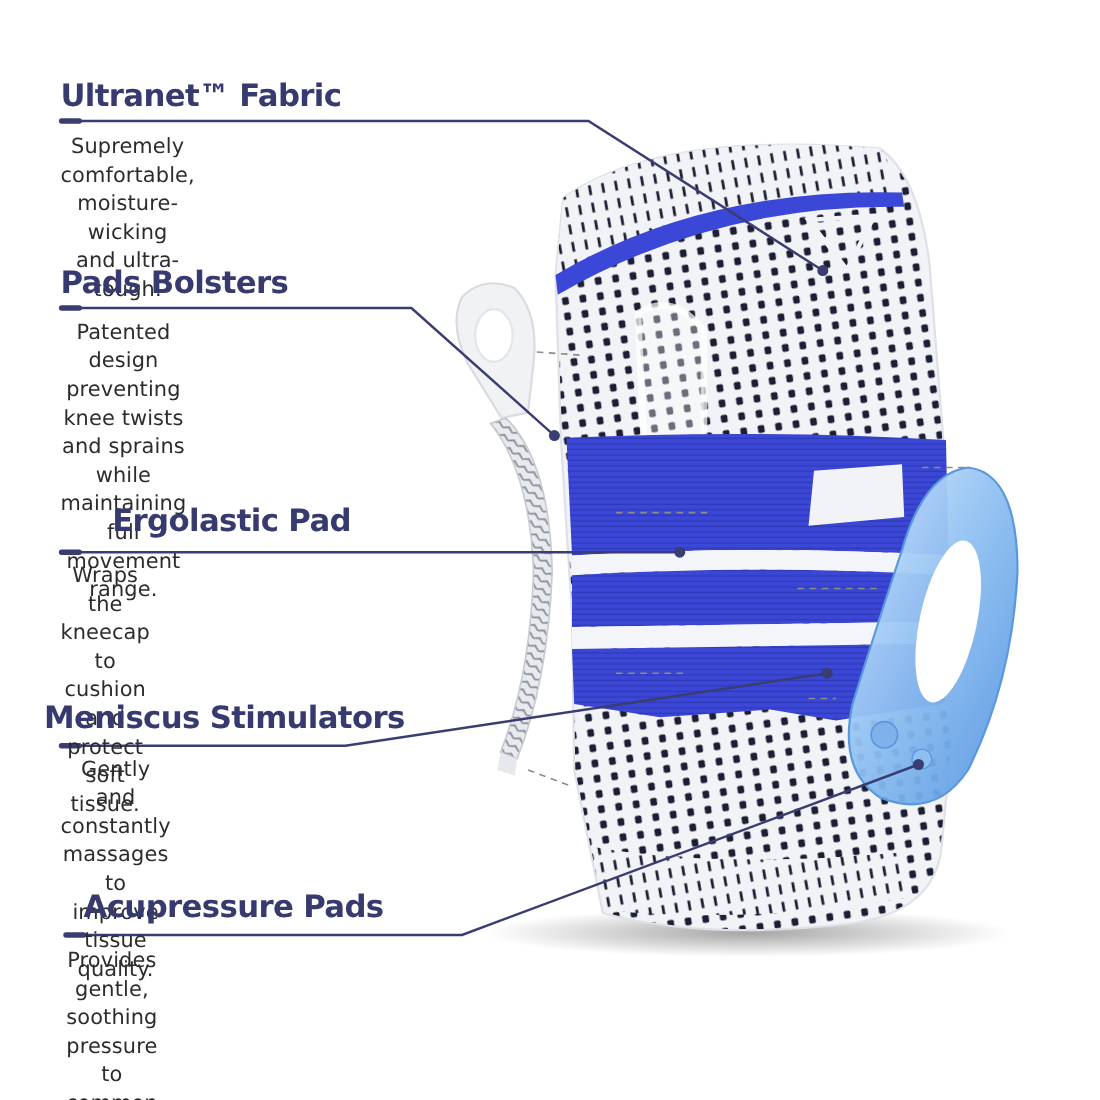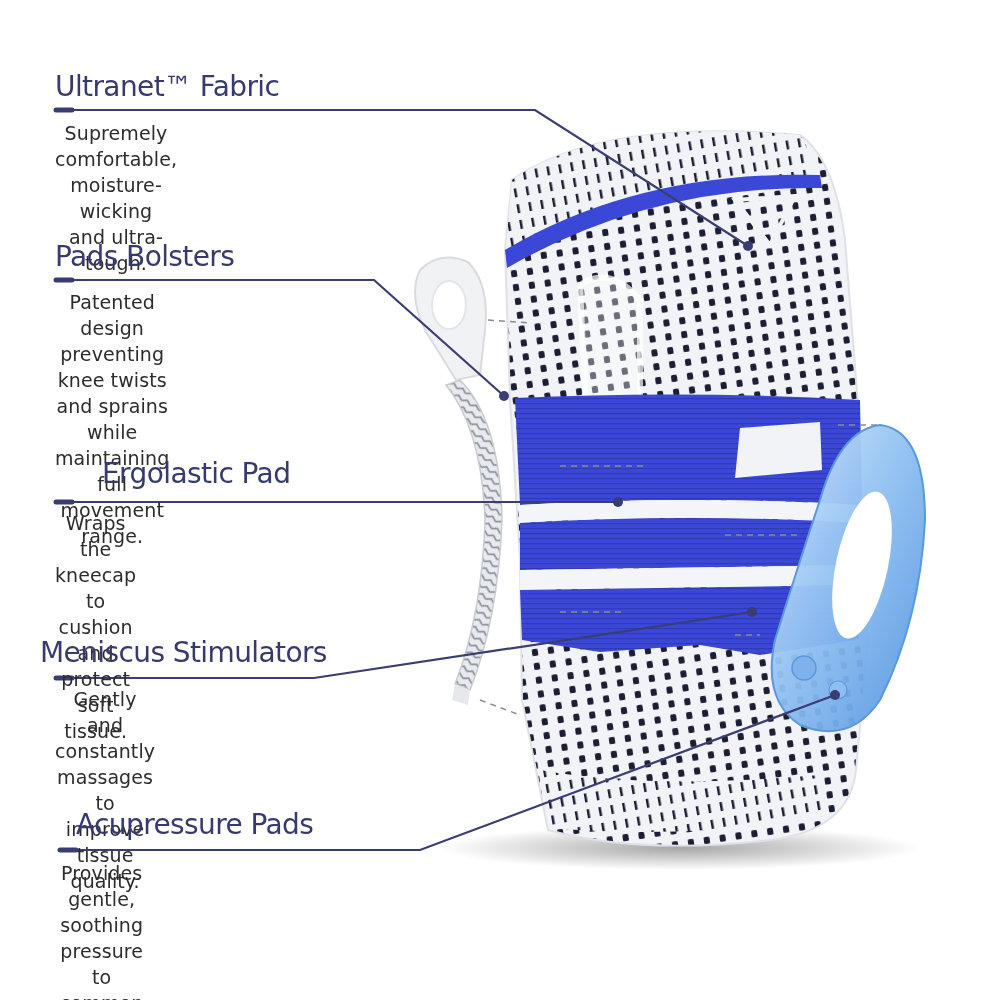--- a/index.html
+++ b/index.html
@@ -5,21 +5,21 @@
     html, body { margin: 0; padding: 0; background: #ffffff; }
     body { width: 1000px; height: 1000px; position: relative; overflow: hidden;
            font-family: "DejaVu Sans", "Liberation Sans", sans-serif; }
     .stage { position: absolute; left: 0; top: 0; width: 1000px; height: 1000px; }
     svg.art { position: absolute; left: 0; top: 0; width: 1000px; height: 1000px; }
 
     .feature { position: absolute; left: 0; top: 0; }
     .feature-title {
       position: absolute; white-space: nowrap;
       font-family: "DejaVu Sans", "Liberation Sans", sans-serif;
-      font-weight: normal; font-size: 28px; letter-spacing: -0.6px;
+      font-weight: bold; font-size: 28px; letter-spacing: -0.6px;
       color: #363a6f; line-height: 34px;
     }
     .feature-desc {
       position: absolute; white-space: pre-line;
       font-family: "DejaVu Sans", "Liberation Sans", sans-serif;
       font-weight: normal; font-size: 19px; letter-spacing: 0.1px;
       color: #2c2c2c; line-height: 26px; text-align: center;
     }
   </style>
 </head>

